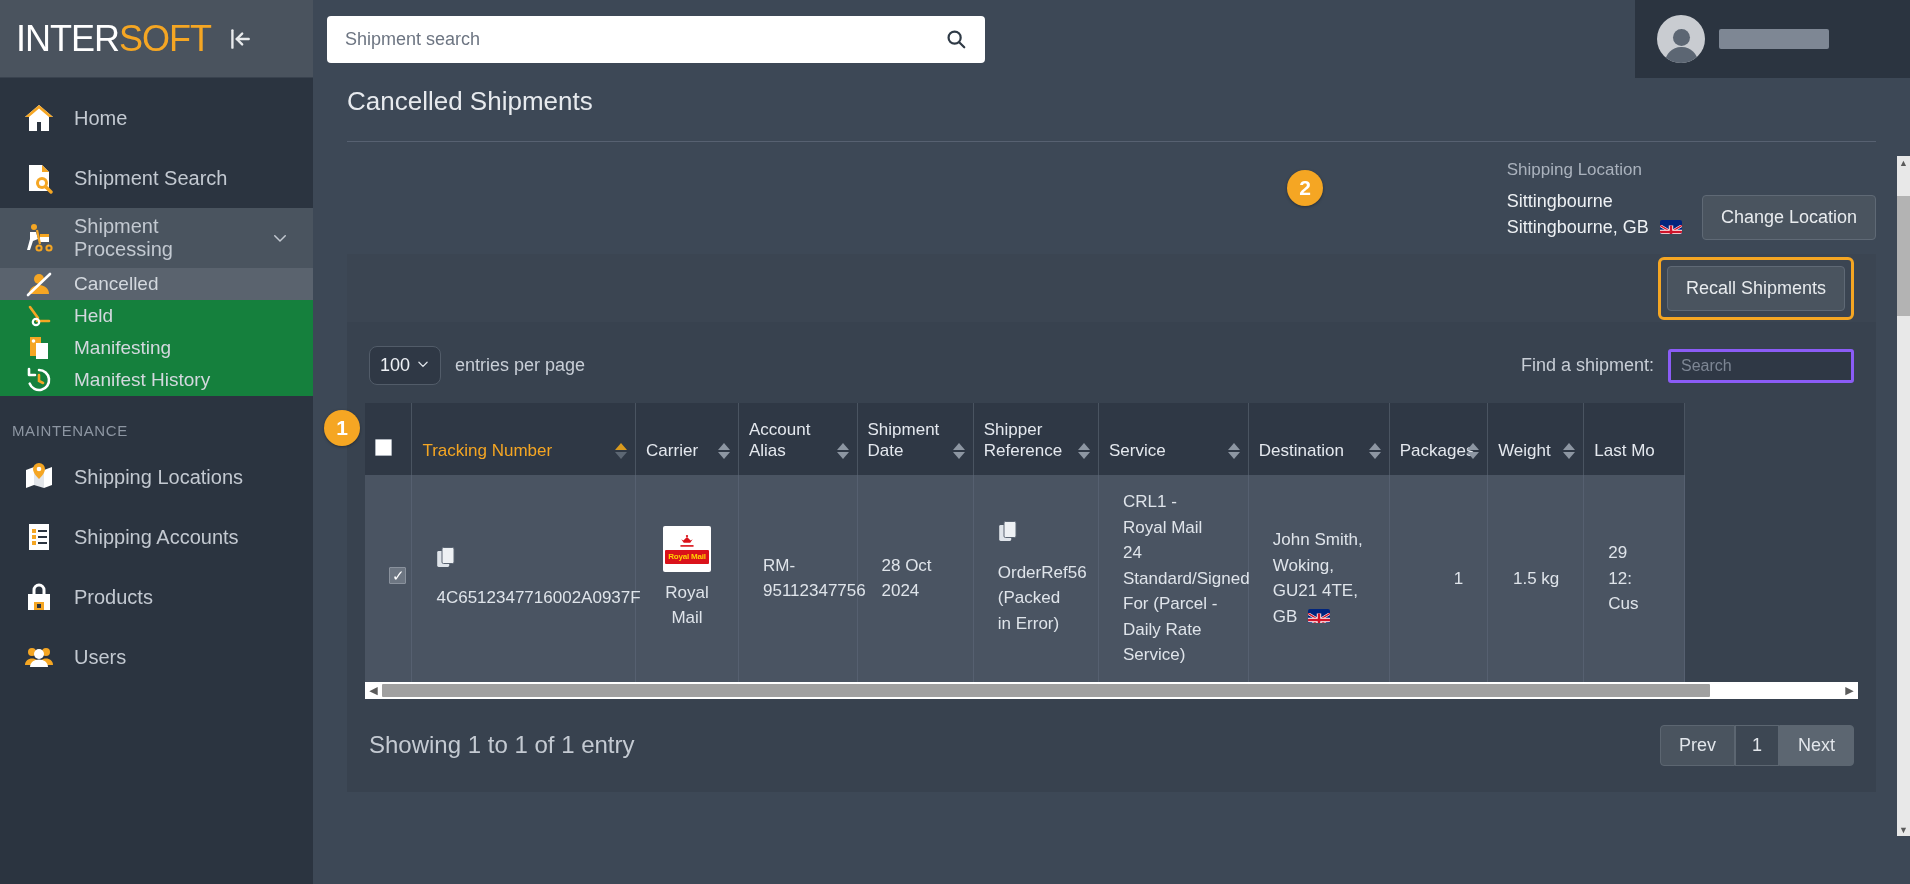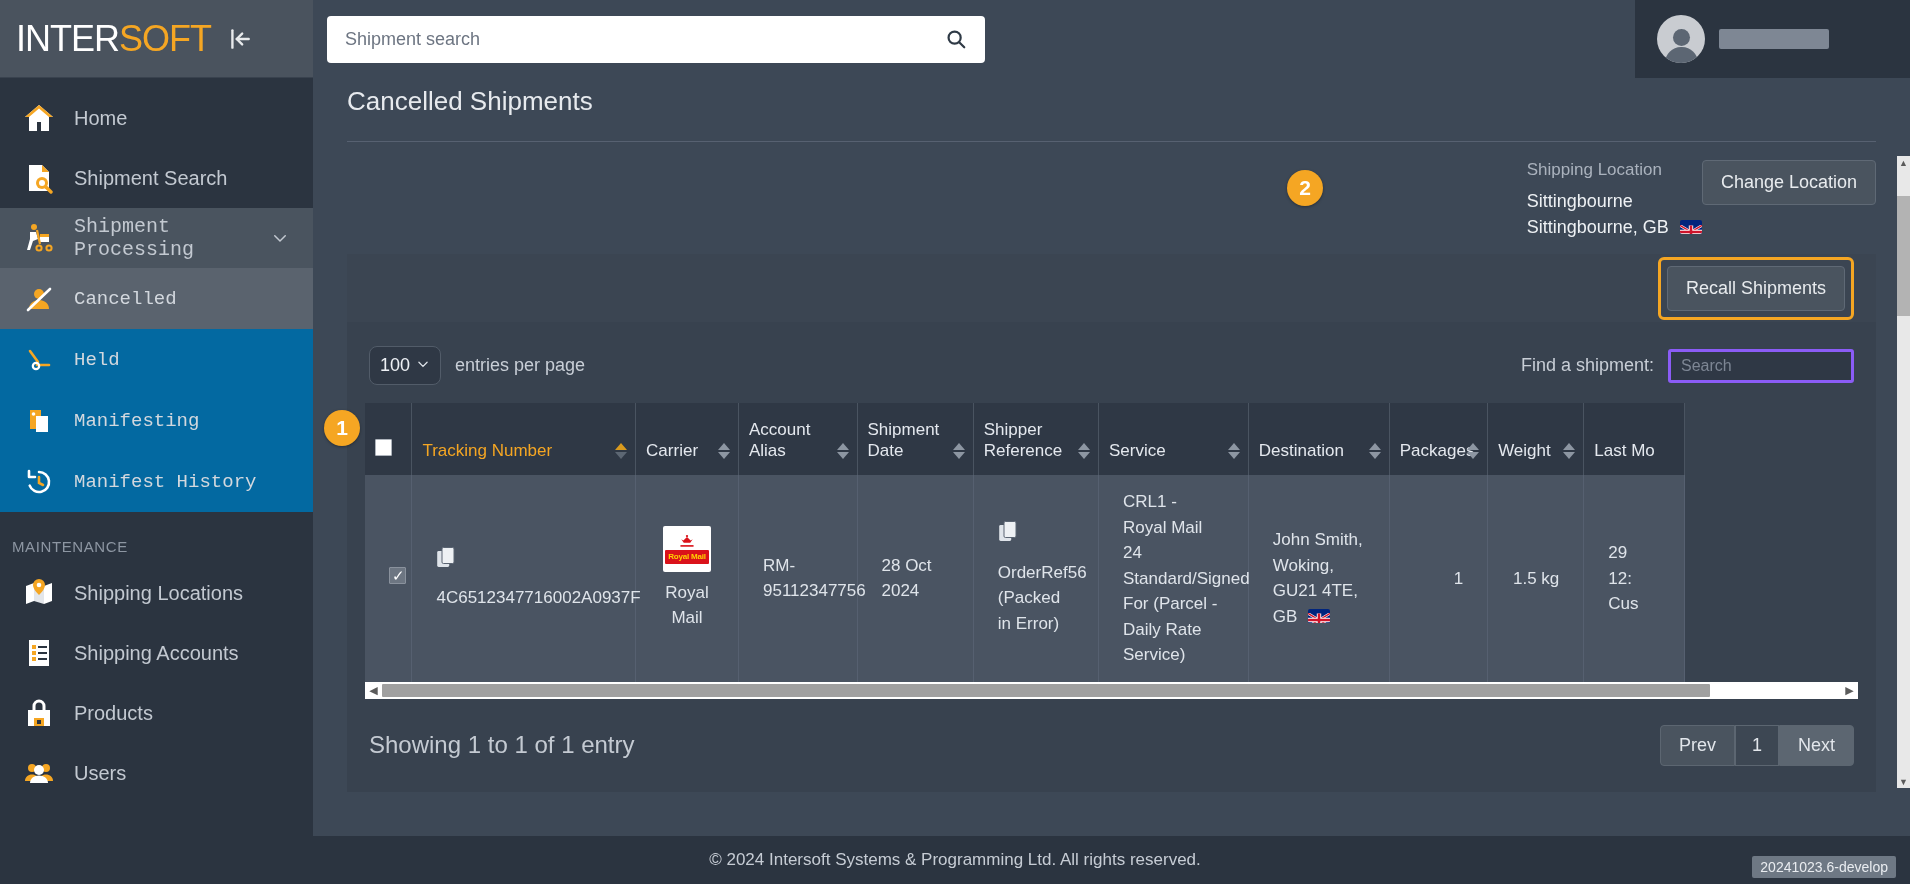--- a/index.html
+++ b/index.html
@@ -60,26 +60,26 @@
     width: 313px; flex: 0 0 313px; background: #2b3440; overflow: hidden;
     display: flex; flex-direction: column; padding-top: 10px;
   }
   .nav-item {
     display: flex; align-items: center; gap: 18px;
     height: 60px; padding-left: 22px; cursor: pointer; color: #c3c9d1; font-size: 20px;
     position: relative;
   }
   .nav-item .ic { width: 34px; height: 34px; flex: 0 0 34px; display:flex; align-items:center; justify-content:center; }
   .nav-item .ic svg { width: 32px; height: 32px; }
-  .nav-group { background: #0369a1; font-family: Liberation Mono, monospace; }
+  .nav-group { background: #15803d; }
   .nav-group .nav-item.parent { background: #4a545f; }
   .chev { margin-left: auto; margin-right: 24px; color: #c3c9d1; display:flex; }
   .chev svg { width: 18px; height: 18px; }
   .sub-item {
-    display: flex; align-items: center; gap: 18px; height: 61px; padding-left: 22px;
+    display: flex; align-items: center; gap: 18px; height: 32px; padding-left: 22px;
     color: #d3d8de; font-size: 19px; cursor: pointer;
   }
   .sub-item.active { background: #5a636e; }
   .sub-item .ic { width: 34px; height: 34px; flex: 0 0 34px; display:flex; align-items:center; justify-content:center; }
   .sub-item .ic svg { width: 30px; height: 30px; }
   .section-label {
     color: #8d96a2; font-size: 15px; letter-spacing: 0.6px;
     padding: 26px 0 8px 12px; text-transform: uppercase;
   }
 
@@ -87,21 +87,21 @@
   .main {
     flex: 1; background: #3d4856; position: relative; overflow: hidden;
     display: flex; flex-direction: column;
   }
   .main-scroll { flex: 1; position: relative; padding: 0 34px; overflow: hidden; }
   .page-title {
     color: #e7eaee; font-size: 26px; padding-top: 8px; padding-bottom: 24px;
     border-bottom: 1px solid #576171; margin-bottom: 0;
   }
 
-  .loc-row { display: flex; justify-content: flex-end; align-items: flex-start; padding-top: 18px; }
+  .loc-row { display: flex; justify-content: flex-end; align-items: flex-end; padding-top: 18px; gap: 20px; }
   .loc-block { text-align: left; }
   .loc-label { color: #aab2bd; font-size: 17px; margin-bottom: 8px; }
   .loc-name { color: #eef1f4; font-size: 18px; line-height: 1.45; }
   .flag { display: inline-block; width: 22px; height: 14px; vertical-align: -1px; margin-left: 6px;
           border-radius: 2px; overflow: hidden; position: relative; background: #00247d; }
   .btn {
     background: #4a545f; color: #e8ebee; border: 1px solid #5f6975; border-radius: 4px;
     font-size: 18px; padding: 11px 18px; cursor: pointer; font-family: "Liberation Sans", sans-serif;
     white-space: nowrap;
   }
@@ -615,20 +615,16 @@
       </div>
 
       <div class="page-scroll">
         <div class="up">▲</div>
         <div class="thumb" style="top:40px"></div>
         <div class="dn">▼</div>
       </div>
     </div>
   </div>
 
-  <div class="footer">
-    <span class="footer-text">© 2024 Intersoft Systems &amp; Programming Ltd. All rights reserved.</span>
-    <span class="version">20241023.6-develop</span>
-  </div>
 
   <div class="badge" id="badge1">1</div>
   <div class="badge" id="badge2">2</div>
 </div>
 
 </body></html>

